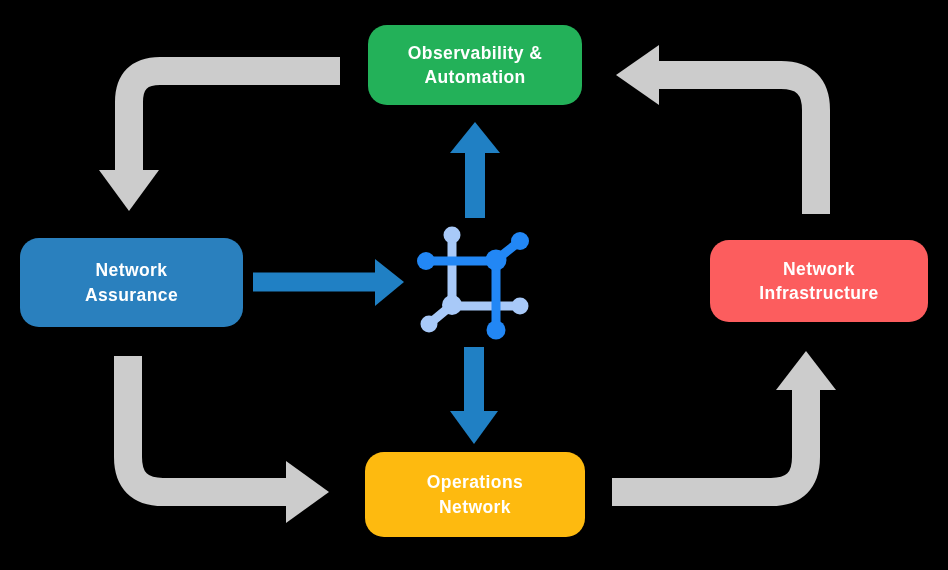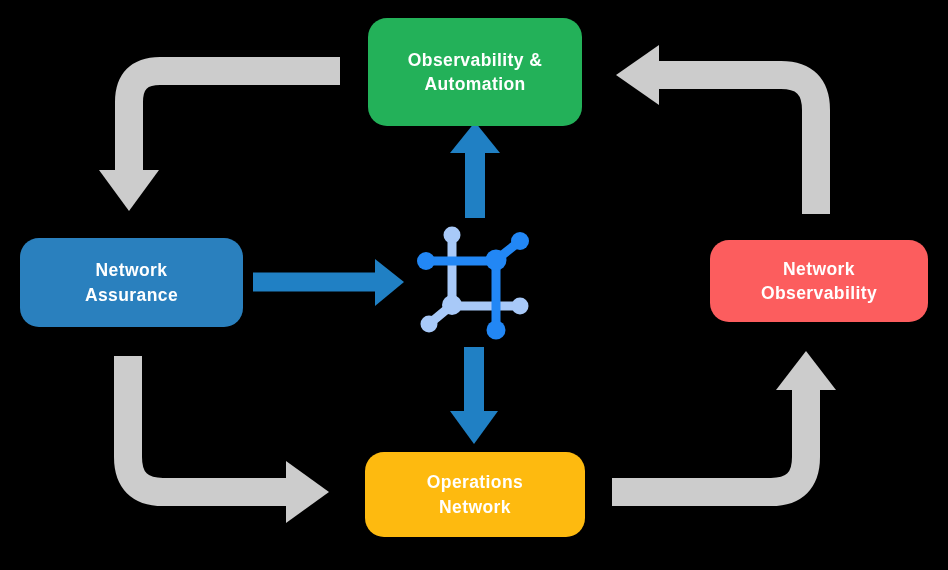--- a/index.html
+++ b/index.html
@@ -7,21 +7,21 @@
     position:relative;width:948px;height:570px;background:#000;overflow:hidden;
     font-family:"Liberation Sans", sans-serif;
   }
   .overlay{position:absolute;left:0;top:0;width:948px;height:570px;}
   .node{
     position:absolute;border-radius:19px;display:flex;flex-direction:column;
     align-items:center;justify-content:center;color:#fff;text-align:center;
     font-size:17.5px;font-weight:600;letter-spacing:.4px;line-height:1.38;
   }
   .node span{display:block;}
-  .node-observability{left:368px;top:18px;width:214px;height:108px;background:#23B159;}
+  .node-observability{left:368px;top:25px;width:214px;height:80px;background:#23B159;}
   .node-operations{left:20px;top:238px;width:223px;height:89px;background:#2A80BE;}
   .node-infrastructure{left:710px;top:240px;width:218px;height:82px;background:#FC5D5E;}
   .node-automation{left:365px;top:452px;width:220px;height:85px;background:#FEBA0F;}
   .icon-wrap{position:absolute;left:410px;top:220px;width:135px;height:135px;}
 </style>
 </head>
 <body>
 
 <div class="canvas">
 
@@ -93,21 +93,21 @@
     <span>Automation</span>
   </div>
 
   <div class="node node-operations">
     <span>Network</span>
     <span>Assurance</span>
   </div>
 
   <div class="node node-infrastructure">
     <span>Network</span>
-    <span>Observability</span>
+    <span>Infrastructure</span>
   </div>
 
   <div class="node node-automation">
     <span>Operations</span>
     <span>Network</span>
   </div>
 
 </div>
 
 </body></html>

